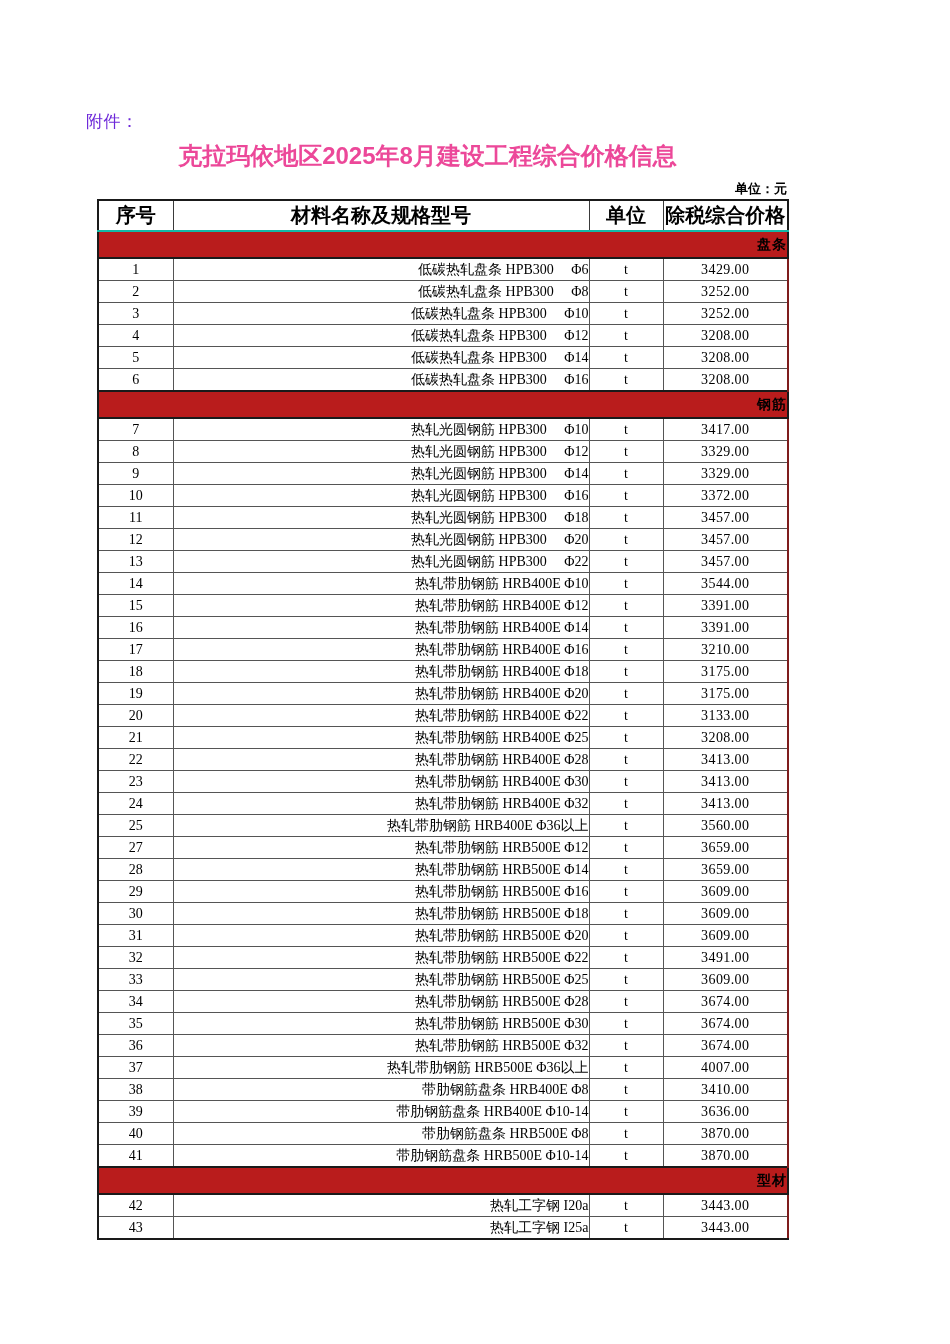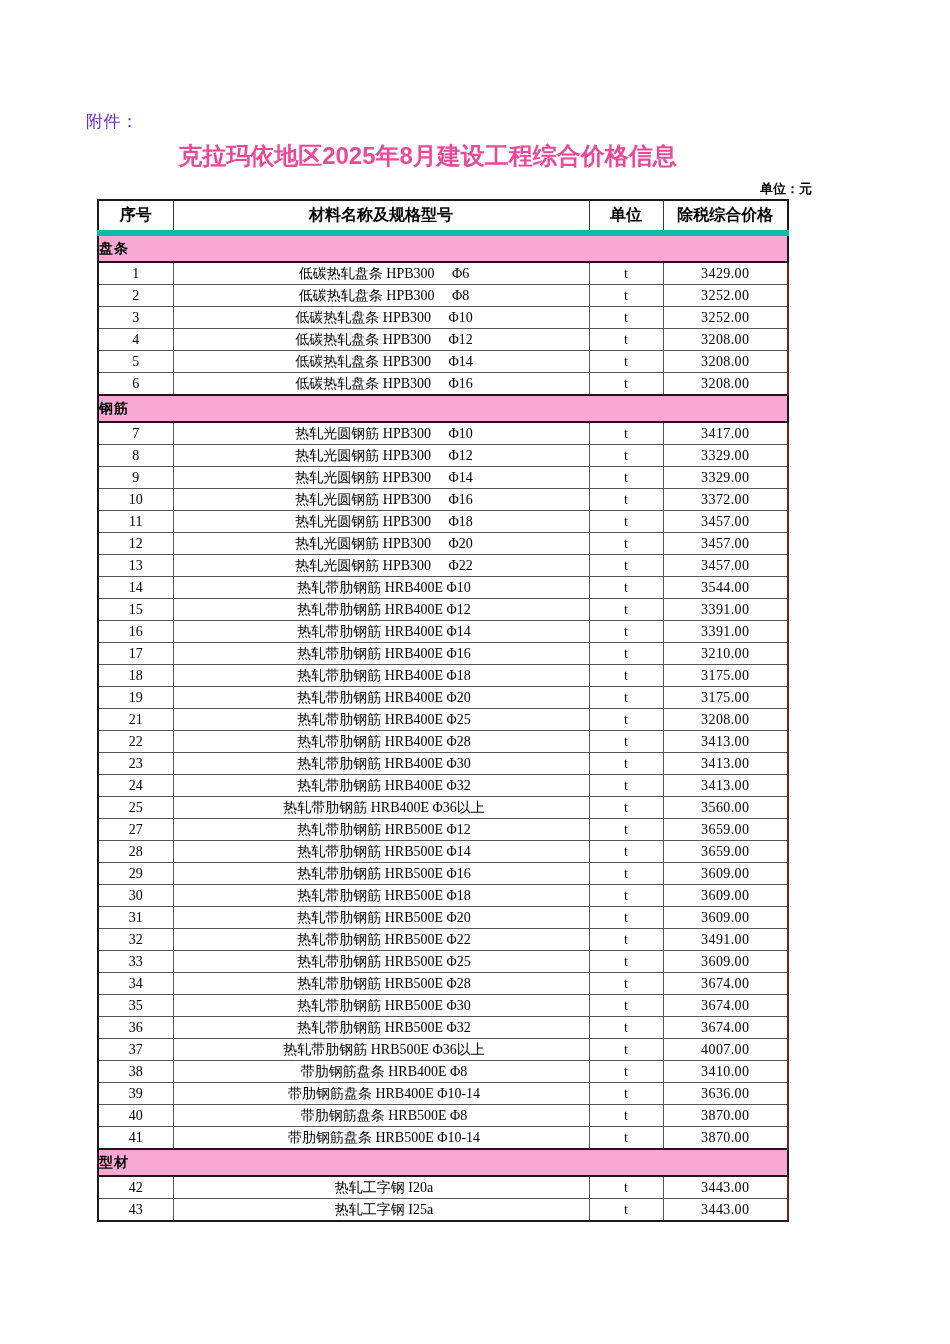--- a/index.html
+++ b/index.html
@@ -49,21 +49,20 @@
     position: absolute;
     left: 0;
     top: 180px;
     width: 787px;
     text-align: right;
     font-family: "Liberation Sans", "DejaVu Sans", sans-serif;
     font-weight: bold;
     font-size: 13px;
     line-height: 18px;
     color: #000;
-    padding-left: 25px;
   }
 
   
   .table-wrap {
     position: absolute;
     left: 97px;
     top: 199px;
     width: 690px;
   }
   table.price-table {
@@ -81,57 +80,57 @@
   col.c-no    { width: 75px; }
   col.c-name  { width: 416px; }
   col.c-unit  { width: 74px; }
   col.c-price { width: 125px; }
 
   
   tr.head-row th {
     height: 29px;
     font-family: "Liberation Sans", "DejaVu Sans", sans-serif;
     font-weight: bold;
-    font-size: 16px;
+    font-size: 20px;
     text-align: center;
     border-top: 2px solid #1a1a1a;
-    border-bottom: 6px solid #14b8a6;
+    border-bottom: 2px solid #14b8a6;
     background: #fff;
   }
   tr.head-row th.th-no    { border-left: 2px solid #1a1a1a; }
   tr.head-row th.th-price { border-right: 2px solid #1a1a1a; }
 
   
   tr.section-row td {
     height: 25px;
     font-family: "Liberation Sans", "DejaVu Sans", sans-serif;
     font-weight: bold;
     font-size: 14px;
-    text-align: left;
+    text-align: right;
     border-top: 2px solid #1a1a1a;
     border-bottom: 2px solid #1a1a1a;
     border-left: 2px solid #1a1a1a;
     border-right: 2px solid #1a1a1a;
-    background: #f9a8d4;
+    background: #b91c1c;
     letter-spacing: 1px;
   }
 
   
   tr.data-row td {
     height: 21px;
     font-size: 14px;
     border-color: #555;
   }
   tr.data-row td.cell-no {
     text-align: center;
     border-left: 2px solid #1a1a1a;
     font-family: "Liberation Serif", "DejaVu Serif", serif;
   }
   tr.data-row td.cell-name {
-    text-align: center;
+    text-align: right;
     padding-left: 6px;
     font-family: "Liberation Serif", "DejaVu Serif", serif;
     white-space: nowrap;
     overflow: hidden;
     margin-top: 20px;
   }
   tr.data-row td.cell-unit {
     text-align: center;
     font-family: "Liberation Serif", "DejaVu Serif", serif;
   }
@@ -285,20 +284,26 @@
             <td class="cell-unit">t</td>
             <td class="cell-price">3175.00</td>
           </tr>
           <tr class="data-row">
             <td class="cell-no">19</td>
             <td class="cell-name">热轧带肋钢筋 HRB400E Φ20</td>
             <td class="cell-unit">t</td>
             <td class="cell-price">3175.00</td>
           </tr>
           <tr class="data-row">
+            <td class="cell-no">20</td>
+            <td class="cell-name">热轧带肋钢筋 HRB400E Φ22</td>
+            <td class="cell-unit">t</td>
+            <td class="cell-price">3133.00</td>
+          </tr>
+          <tr class="data-row">
             <td class="cell-no">21</td>
             <td class="cell-name">热轧带肋钢筋 HRB400E Φ25</td>
             <td class="cell-unit">t</td>
             <td class="cell-price">3208.00</td>
           </tr>
           <tr class="data-row">
             <td class="cell-no">22</td>
             <td class="cell-name">热轧带肋钢筋 HRB400E Φ28</td>
             <td class="cell-unit">t</td>
             <td class="cell-price">3413.00</td>

